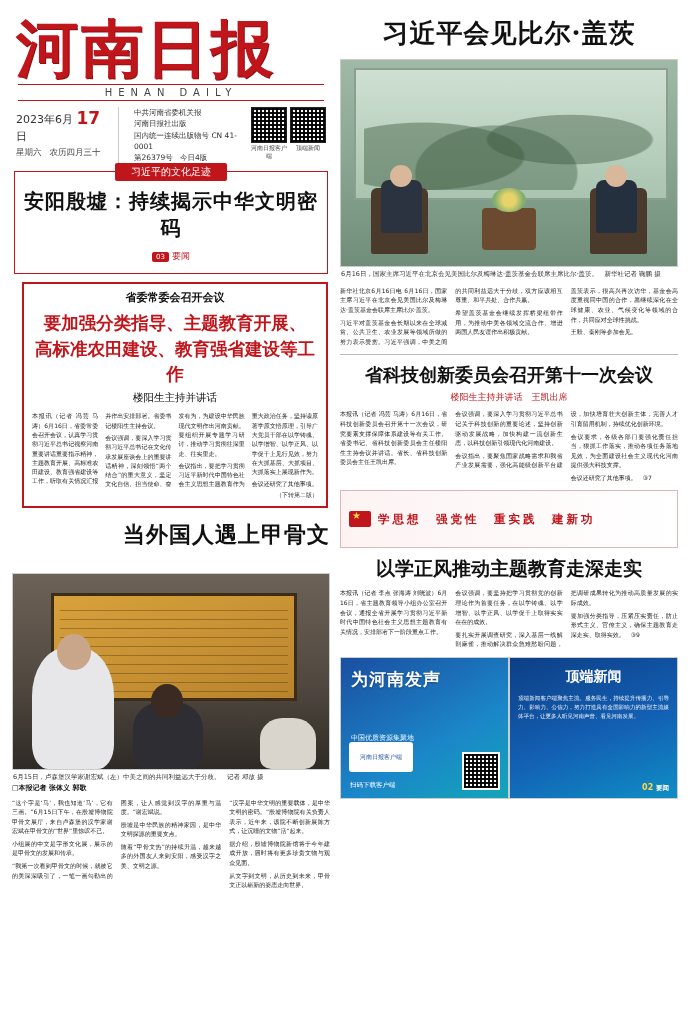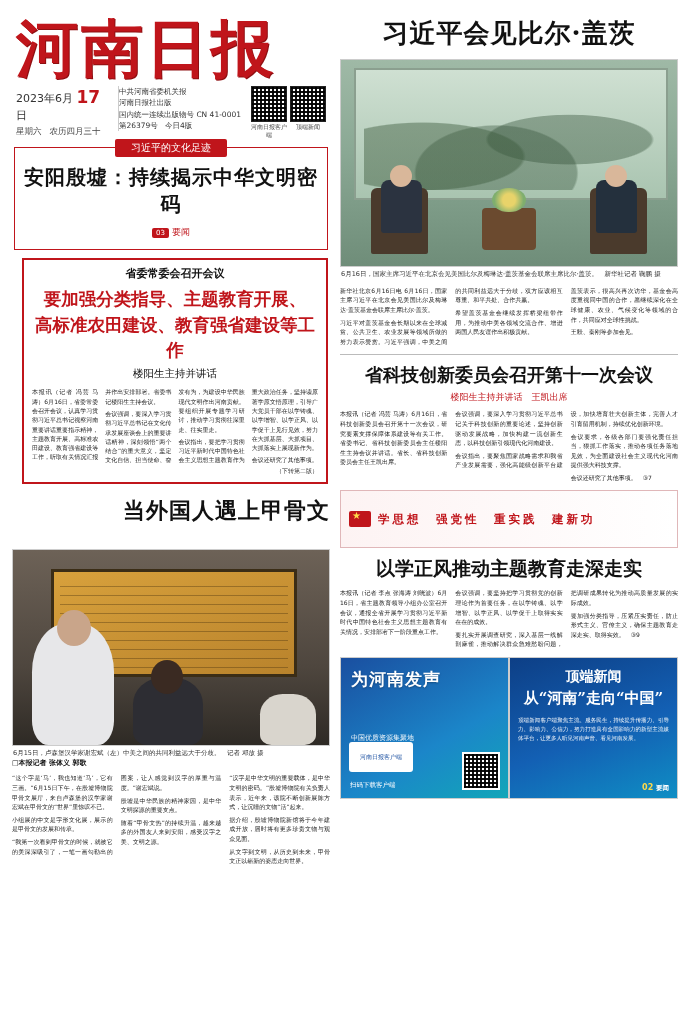--- a/index.html
+++ b/index.html
@@ -39,21 +39,21 @@
     margin:4px 6px 0 6px;
   }
   .dateline{
     display:flex;align-items:flex-start;gap:6px;
     margin:6px 4px 0 4px;font-size:9px;color:#333;line-height:1.35;
   }
   .dateline .dl-left{width:96px;}
   .dl-date{font-size:11px;}
   .dl-date .big{font-size:17px;font-weight:bold;color:#c0151b;vertical-align:-1px;}
   .dl-sub{font-size:8.5px;color:#444;margin-top:2px;}
-  .dl-mid{flex:1;font-size:7.5px;color:#333;line-height:1.5;border-left:1px solid #ccc;padding-left:0;}
+  .dl-mid{flex:1;font-size:7.5px;color:#333;line-height:1.5;border-left:1px solid #ccc;padding-left:15px;}
   .qr{width:34px;height:34px;background:
       repeating-linear-gradient(0deg,#111 0 2px,#fff 2px 4px),
       repeating-linear-gradient(90deg,#111 0 2px,#fff 2px 4px);
       background-blend-mode:multiply;border:1px solid #222;}
   .qr-label{font-size:6px;text-align:center;color:#444;width:36px;margin-top:1px;}
   .qr-wrap{display:flex;gap:3px;}
 
   
   .ribbon-box{border:1px solid #c0151b;margin:8px 2px 0 2px;padding:6px 8px 10px 8px;position:relative;}
   .ribbon{
@@ -167,20 +167,21 @@
 </head>
 <body>
 
 <div class="page">
 
   <div class="top">
 
     <div class="masthead-col">
 
       <div class="logo">河南日报</div>
+      <div class="logo-en">HENAN DAILY</div>
 
       <div class="dateline">
         <div class="dl-left">
           <div class="dl-date">
             <span>2023年6月</span>
             <span class="big">17</span>
             <span>日</span>
           </div>
           <div class="dl-sub">
             <span>星期六</span>
@@ -317,21 +318,20 @@
       <div class="promos">
         <div class="promo promo-a">
           <div class="pa-title">为河南发声</div>
           <div class="pa-sub">中国优质资源集聚地</div>
           <div class="pa-card">河南日报客户端</div>
           <div class="pa-qr"></div>
           <div class="pa-foot">扫码下载客户端</div>
         </div>
         <div class="promo promo-b">
           <div class="pb-t1">顶端新闻</div>
-          <div class="pb-t2">从“河南”走向“中国”</div>
           <div class="pb-body">顶端新闻客户端聚焦主流、服务民生，持续提升传播力、引导力、影响力、公信力，努力打造具有全国影响力的新型主流媒体平台，让更多人听见河南声音、看见河南发展。</div>
           <div class="pb-page">
             <span>02</span>
             <small>要闻</small>
           </div>
         </div>
       </div>
 
     </div>
   </div>

